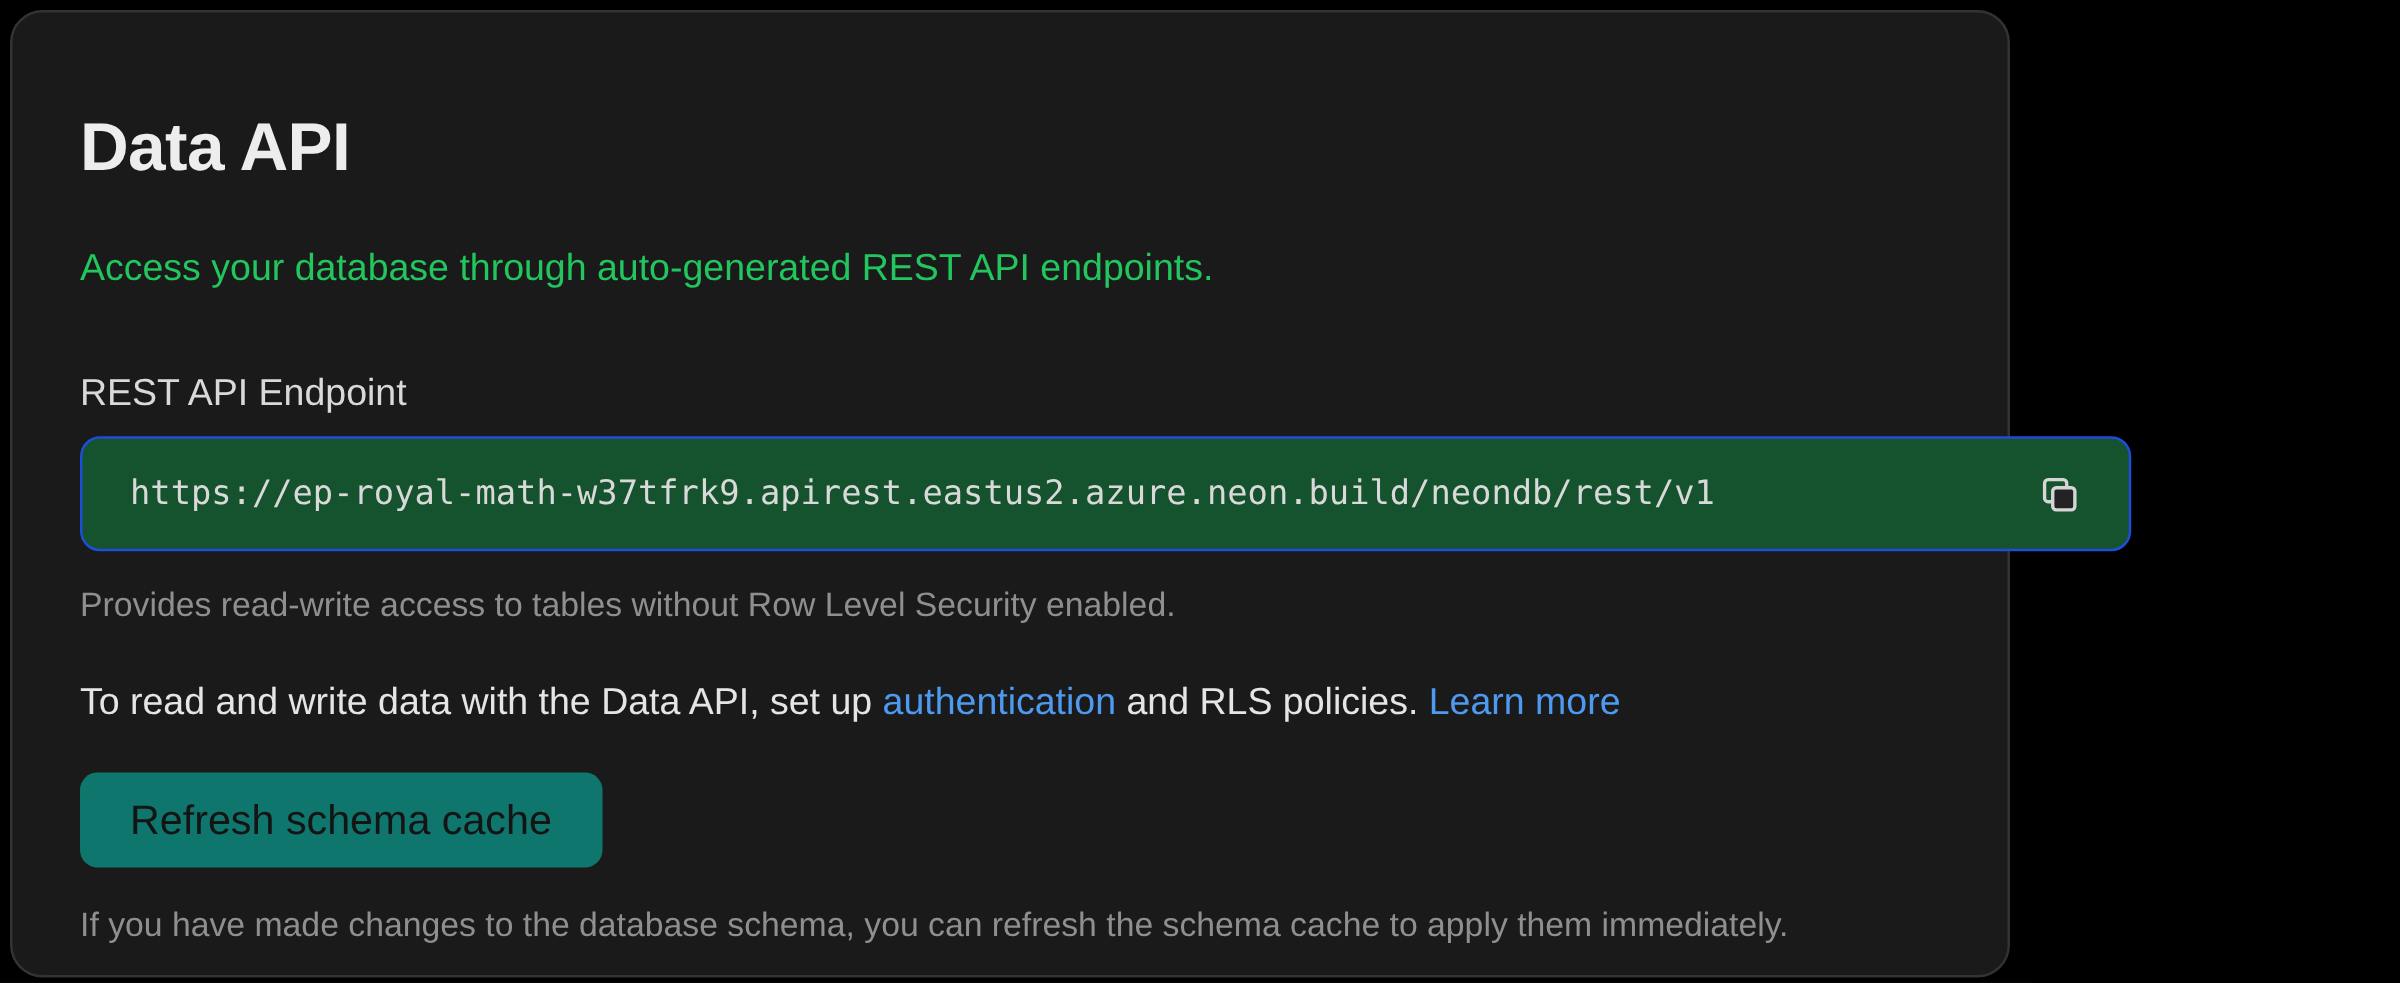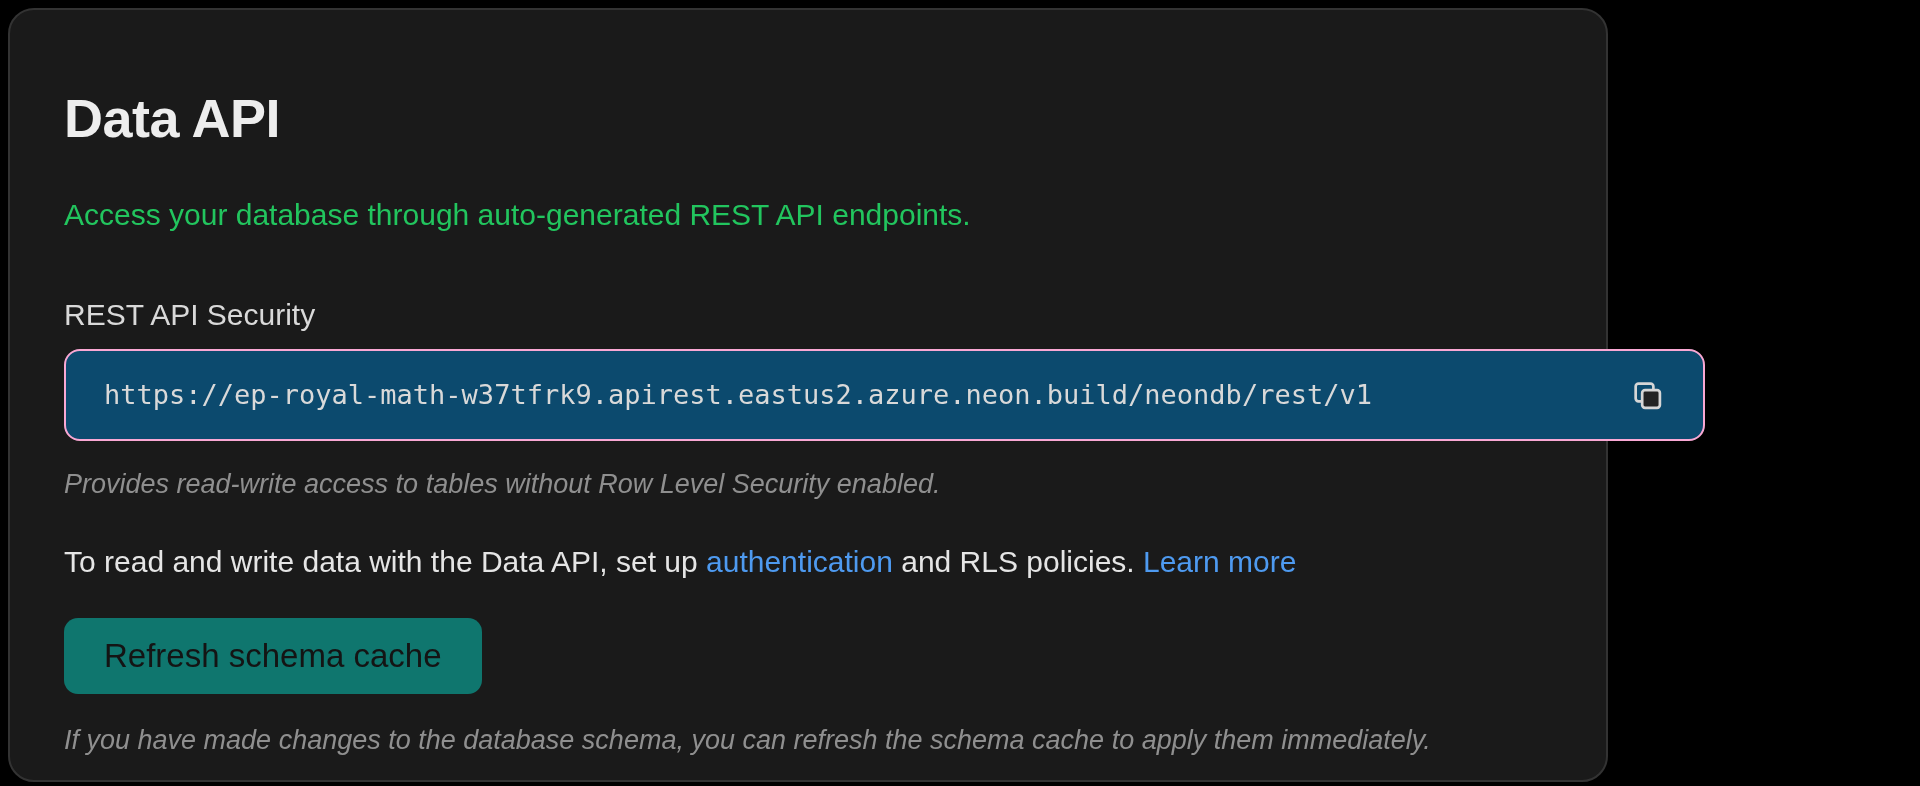--- a/index.html
+++ b/index.html
@@ -35,22 +35,22 @@
     margin-top: 60px;
     font-size: 30px;
     font-weight: 500;
     color: #d9d9d9;
     line-height: 40px;
   }
   .endpoint-field {
     margin-top: 14px;
     height: 92px;
     width: 1641px;
-    background: #0c4a6e;
-    border: 2px solid #f9a8d4;
+    background: #14532d;
+    border: 2px solid #1d4ed8;
     border-radius: 16px;
     display: flex;
     align-items: center;
     padding: 0 28px 0 38px;
   }
   .endpoint-url {
     flex: 1;
     font-family: "DejaVu Sans Mono", "Liberation Mono", monospace;
     font-size: 27px;
     color: #d9d9d9;
@@ -67,21 +67,20 @@
     border-radius: 10px;
     cursor: pointer;
     flex: 0 0 auto;
   }
   .copy-btn svg { display: block; }
   .helper-text {
     margin-top: 25px;
     font-size: 27px;
     color: #8f8f8f;
     line-height: 36px;
-    font-style: italic;
   }
   .rls-note {
     margin-top: 40px;
     font-size: 30px;
     color: #e5e5e5;
     line-height: 40px;
   }
   .link {
     color: #4e9af0;
     text-decoration: none;
@@ -106,21 +105,21 @@
 </style>
 </head>
 <body>
 
 <div class="card">
 
   <h1 class="page-title">Data API</h1>
 
   <p class="page-desc">Access your database through auto-generated REST API endpoints.</p>
 
-  <div class="field-label">REST API Security</div>
+  <div class="field-label">REST API Endpoint</div>
 
   <div class="endpoint-field">
     <span class="endpoint-url">https://ep-royal-math-w37tfrk9.apirest.eastus2.azure.neon.build/neondb/rest/v1</span>
     <button class="copy-btn">
       <span>
         <svg width="34" height="34" viewBox="0 0 24 24" fill="none" stroke="#d6d6d6" stroke-width="1.9" stroke-linejoin="round">
           <rect x="4" y="4" width="12.5" height="12.5" rx="2"></rect>
           <rect x="8.6" y="8.6" width="12.5" height="12.5" rx="2" fill="#232323"></rect>
         </svg>
       </span>

